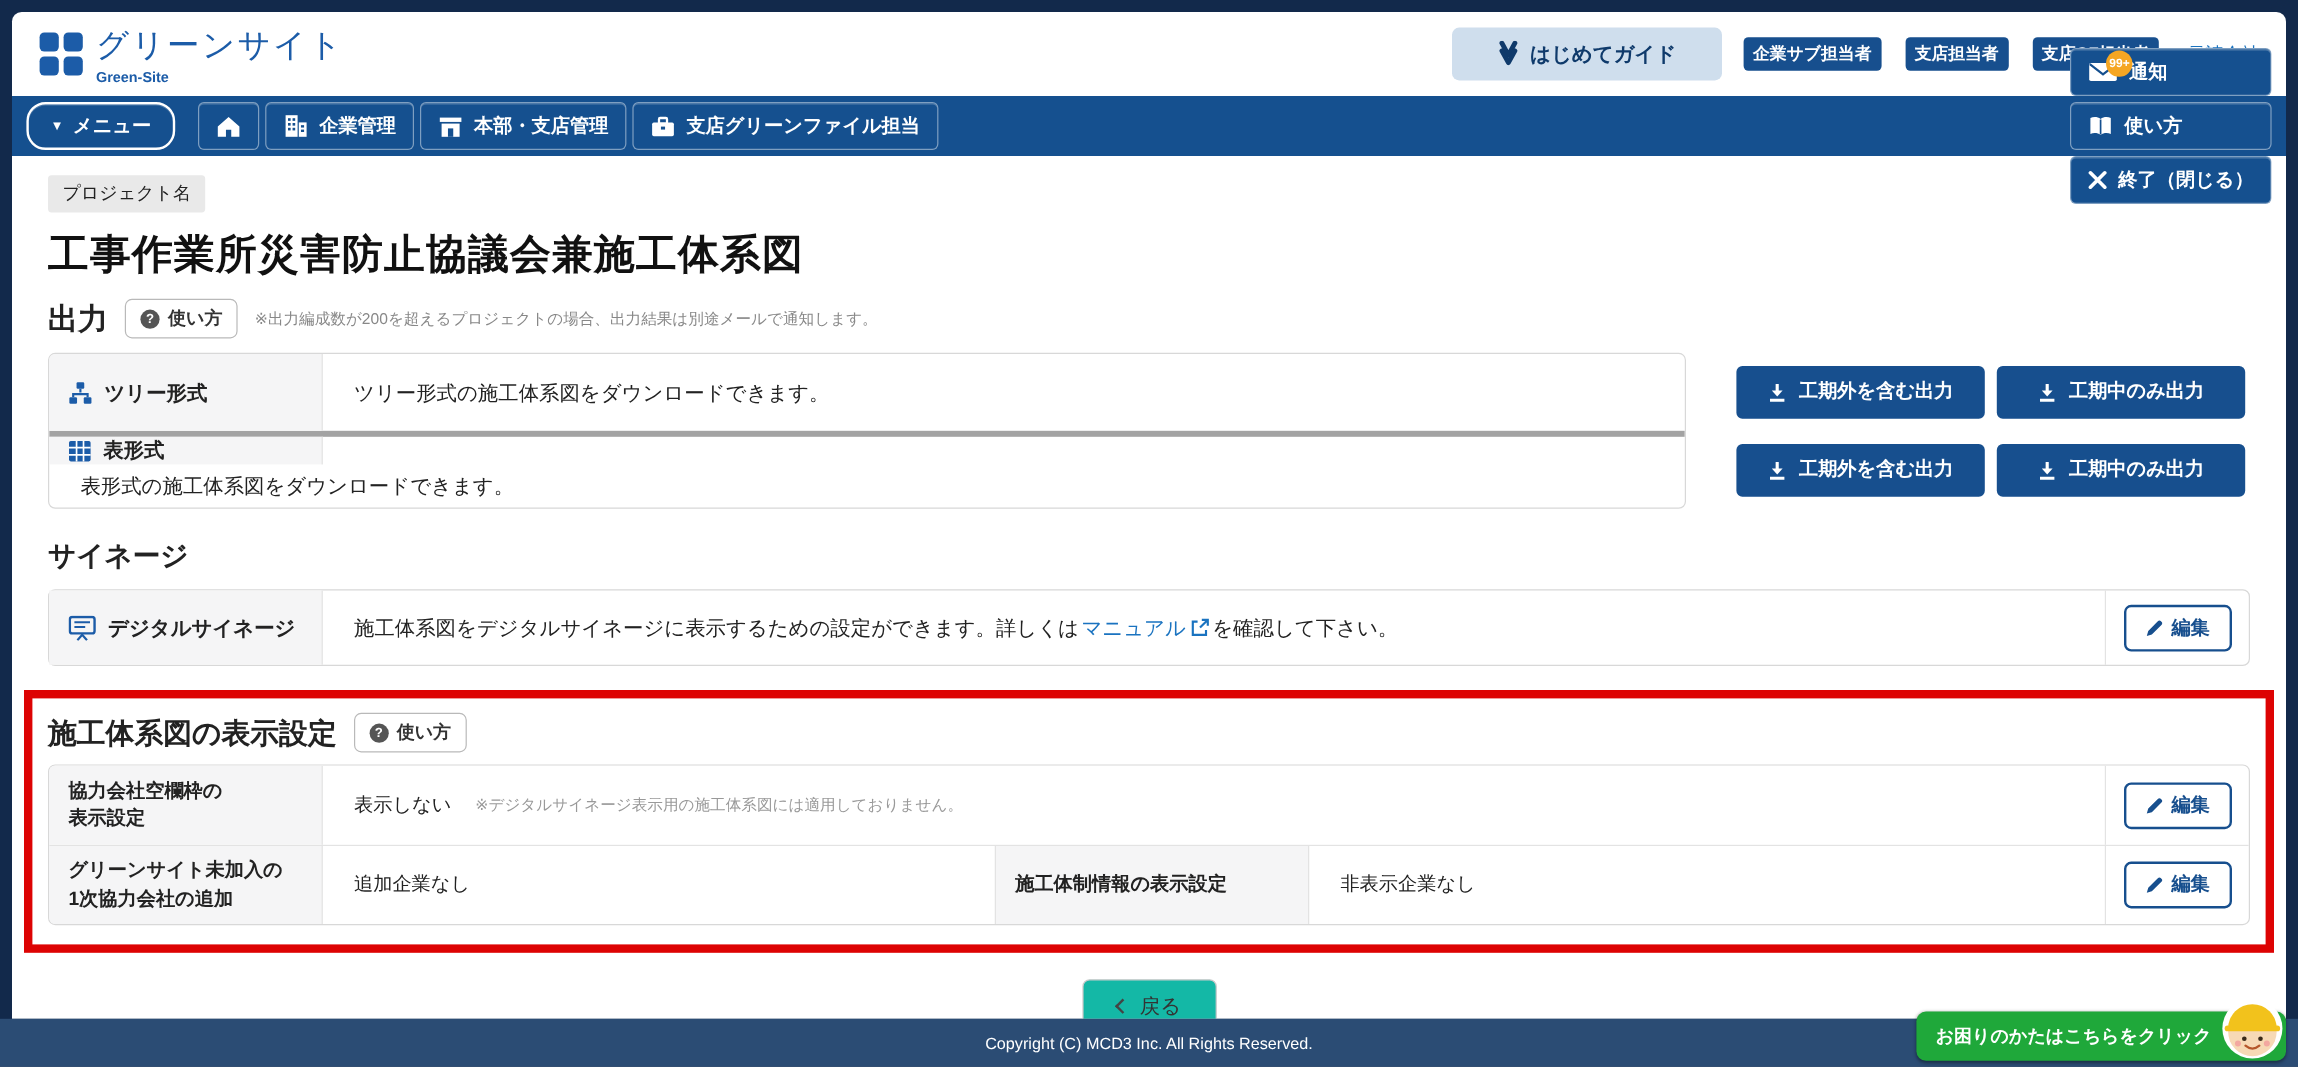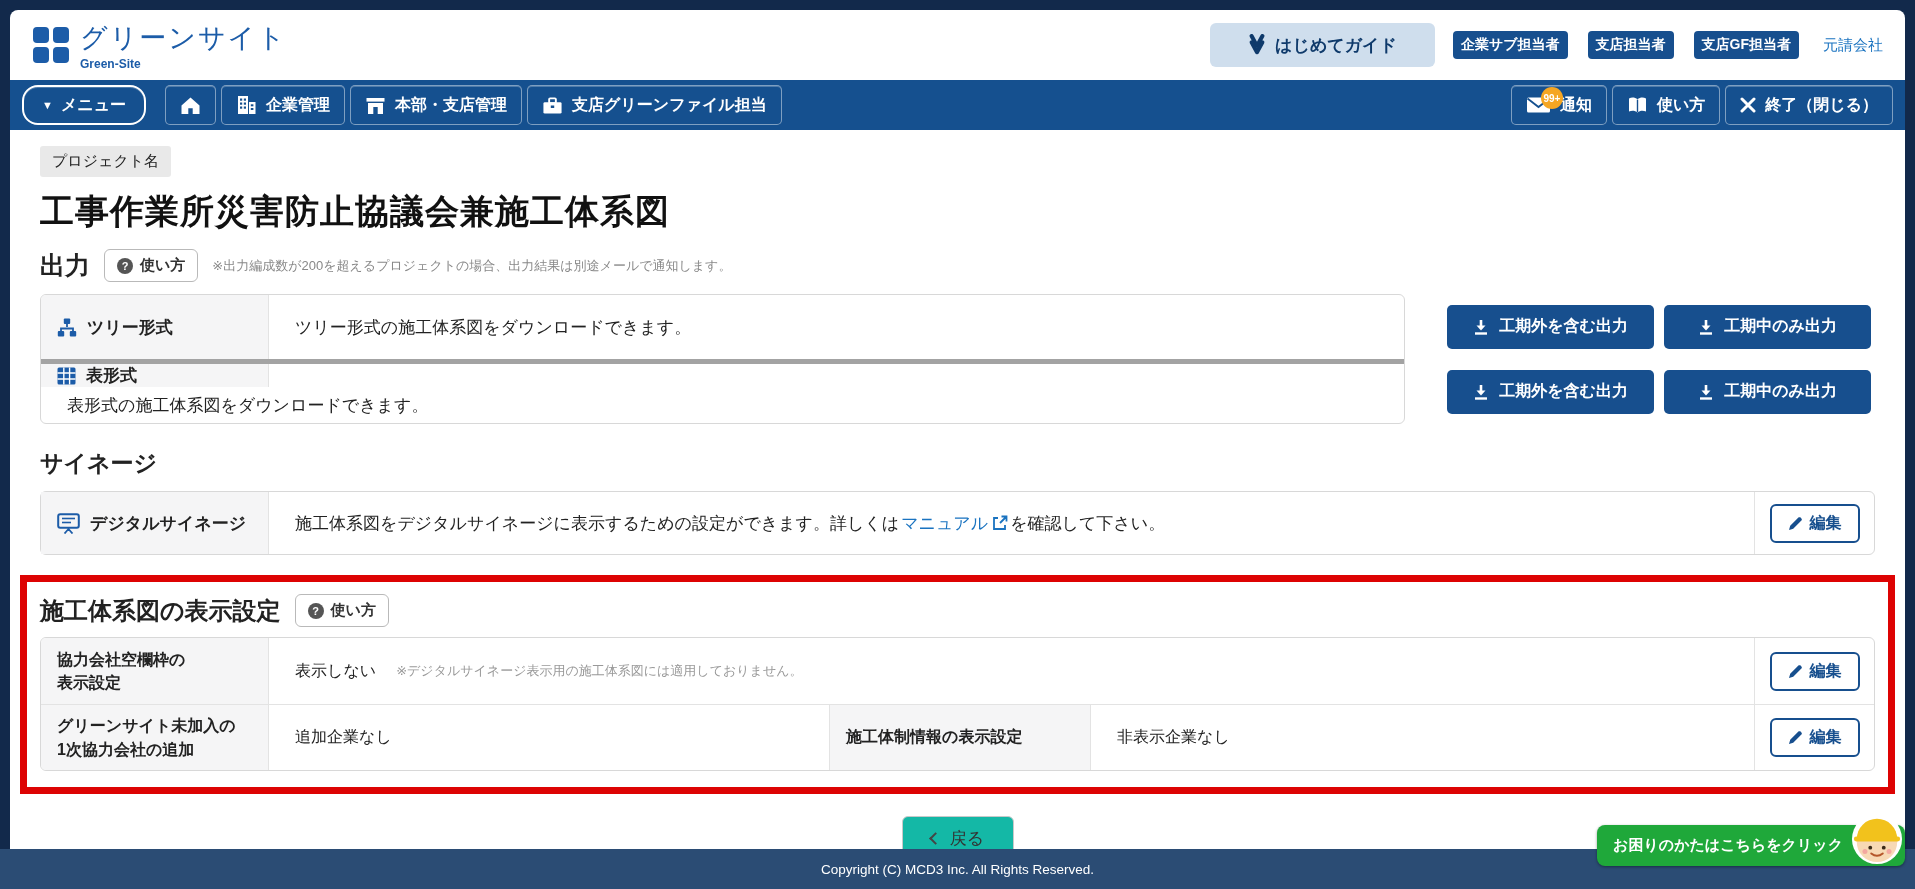--- a/index.html
+++ b/index.html
@@ -39,21 +39,21 @@
   }
   .nav-btn {
     background:#15508f; border:1px solid rgba(255,255,255,.45); border-radius:5px;
     box-shadow:inset 0 1px 0 rgba(255,255,255,.25);
     color:#fff; font-family:inherit; font-size:16px; font-weight:bold;
     height:40px; padding:0 14px; display:flex; align-items:center; gap:9px;
     cursor:pointer; white-space:nowrap;
   }
   .menu-btn { border:2px solid #fff; border-radius:16px; gap:8px; font-size:16px; padding:0 18px; margin-right:14px; }
   .menu-caret { font-size:11px; }
-  .nav-right { margin-left:auto; display:flex; gap:5px; }
+  .nav-right { margin-left:auto; display:flex; gap:5px;flex-direction:column; }
   .env-wrap { position:relative; display:inline-flex; }
   .notif-badge {
     position:absolute; top:-9px; right:-12px; background:#f5a623; color:#fff;
     font-size:10px; font-weight:bold; border-radius:50%; width:22px; height:22px;
     display:flex; align-items:center; justify-content:center;
   }
 
   
   .content { background:#fff; height:719px; padding:0 30px; overflow:hidden; }
   .project-chip {
@@ -137,21 +137,21 @@
     font-family:inherit; font-size:17px; color:#333;
   }
   .chev { width:9px; height:9px; border-left:2px solid #444; border-bottom:2px solid #444; transform:rotate(45deg); margin-top:1px; }
 
   
   footer {
     position:relative; height:40px; background:#2b4c74; margin-top:0;
     display:flex; align-items:center; justify-content:center;
   }
   .copyright { color:#fff; font-size:13.5px; }
-  .help-wrap { position:absolute; right:10px; bottom:23px; }
+  .help-wrap { position:absolute; right:10px; bottom:5px; }
   .help-btn {
     background:#1fa83a; border:none; border-radius:8px; cursor:pointer;
     color:#fff; font-family:inherit; font-size:15px; font-weight:bold;
     padding:11px 62px 11px 16px; box-shadow:0 1px 3px rgba(0,0,0,.4);
   }
   .mascot { position:absolute; right:2px; bottom:1px; }
   svg { flex-shrink:0; }
 </style>
 </head>
 <body>

